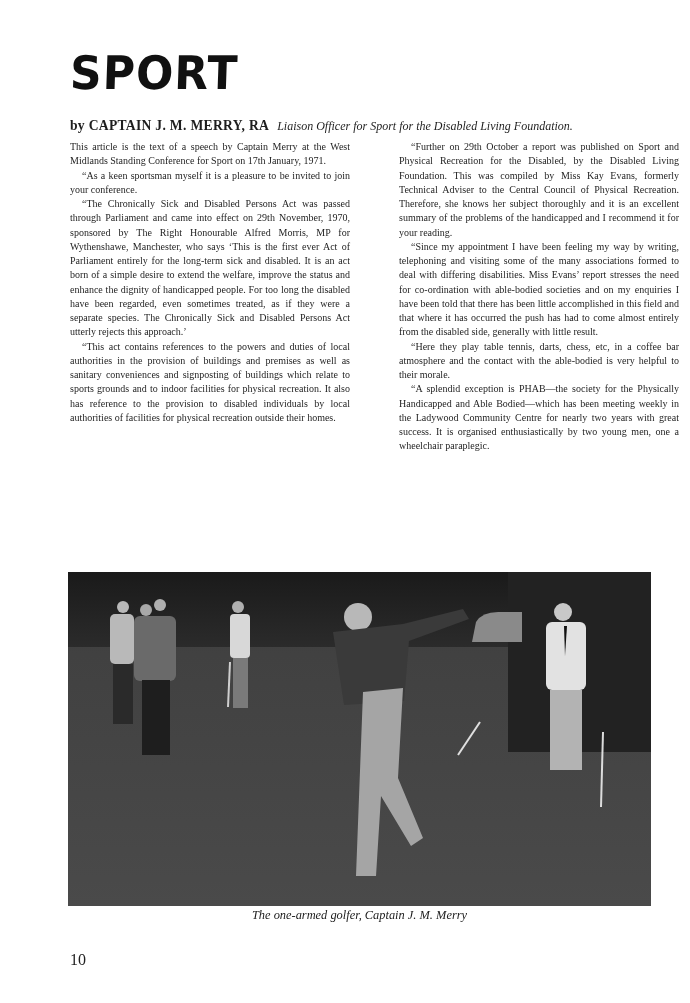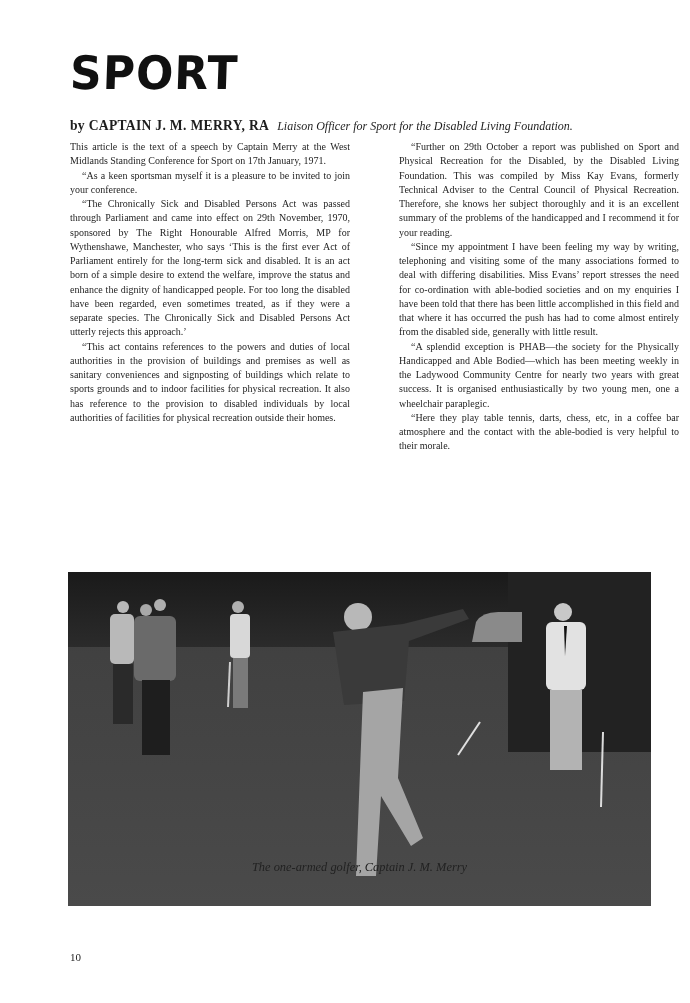--- a/index.html
+++ b/index.html
@@ -7,44 +7,44 @@
     .title { position:absolute; left:70px; top:48px; font-family:"DejaVu Sans", sans-serif; font-weight:bold; font-size:44px; letter-spacing:1px; color:#111; transform:scaleY(1.05) skewX(-2deg); line-height:50px; }
     .byline { position:absolute; left:70px; top:118px; width:600px; font-size:13.6px; white-space:nowrap; }
     .byline .author { font-weight:bold; letter-spacing:0.3px;text-align:right; }
     .byline .role { font-style:italic; margin-left:8px; font-size:12px; }
     .col { position:absolute; top:140px; width:280px; font-size:10px; line-height:14.25px; text-align:justify; }
     .col.left { left:70px; }
     .col.right { left:352px;margin-left:47px; }
     .col p { margin:0; text-indent:12px; hyphens:manual; }
     .col p.first { text-indent:0; }
     .photo { position:absolute; left:68px; top:572px; width:583px; height:334px; background:#3a3a3a; overflow:hidden; }
-    .caption { position:absolute; left:68px; top:860px; width:583px; text-align:center; font-style:italic; font-size:12.4px; color:#222; }
-    .page-number { position:absolute; left:70px; top:951px; font-size:11px; }
+    .caption { position:absolute; left:68px; top:908px; width:583px; text-align:center; font-style:italic; font-size:12.4px; color:#222; }
+    .page-number { position:absolute; left:70px; top:951px; font-size:16px; }
   </style>
 </head>
 <body>
 
 <div class="title">SPORT</div>
 
 <div class="byline">
   <span class="author">by CAPTAIN J. M. MERRY, RA</span><span class="role">Liaison Officer for Sport for the Disabled Living Foundation.</span>
 </div>
 
 <div class="col left">
   <p class="first">This article is the text of a speech by Captain Merry at the West Midlands Standing Conference for Sport on 17th January, 1971.</p>
   <p>“As a keen sportsman myself it is a pleasure to be invited to join your conference.</p>
   <p>“The Chronically Sick and Disabled Persons Act was passed through Parliament and came into effect on 29th November, 1970, sponsored by The Right Honourable Alfred Morris, MP for Wythenshawe, Manchester, who says ‘This is the first ever Act of Parliament entirely for the long-term sick and disabled. It is an act born of a simple desire to extend the welfare, improve the status and enhance the dignity of handicapped people. For too long the disabled have been regarded, even sometimes treated, as if they were a separate species. The Chronically Sick and Disabled Persons Act utterly rejects this approach.’</p>
   <p>“This act contains references to the powers and duties of local authorities in the provision of buildings and premises as well as sanitary conveniences and signposting of buildings which relate to sports grounds and to indoor facilities for physical recreation. It also has reference to the provision to disabled individuals by local authorities of facilities for physical recreation outside their homes.</p>
 </div>
 
 <div class="col right">
   <p>“Further on 29th October a report was published on Sport and Physical Recreation for the Disabled, by the Disabled Living Foundation. This was compiled by Miss Kay Evans, formerly Technical Adviser to the Central Council of Physical Recrea­tion. Therefore, she knows her subject thoroughly and it is an excellent summary of the problems of the handicapped and I recommend it for your reading.</p>
   <p>“Since my appointment I have been feeling my way by writing, telephoning and visiting some of the many associations formed to deal with differing disabilities. Miss Evans’ report stresses the need for co-ordination with able-bodied societies and on my enquiries I have been told that there has been little accomplished in this field and that where it has occurred the push has had to come almost entirely from the disabled side, generally with little result.</p>
+  <p>“Here they play table tennis, darts, chess, etc, in a coffee bar atmosphere and the contact with the able-bodied is very helpful to their morale.</p>
   <p>“A splendid exception is PHAB—the society for the Physically Handicapped and Able Bodied—which has been meeting weekly in the Ladywood Community Centre for nearly two years with great success. It is organised enthusiastically by two young men, one a wheelchair paraplegic.</p>
-  <p>“Here they play table tennis, darts, chess, etc, in a coffee bar atmosphere and the contact with the able-bodied is very helpful to their morale.</p>
 </div>
 
 <div class="photo">
   <svg width="583" height="334" viewBox="0 0 583 334" xmlns="http://www.w3.org/2000/svg">
     <defs>
       <linearGradient id="sky" x1="0" y1="0" x2="0" y2="1">
         <stop offset="0" stop-color="#1a1a1a"></stop>
         <stop offset="1" stop-color="#2b2b2b"></stop>
       </linearGradient>
       <linearGradient id="grass" x1="0" y1="0" x2="0" y2="1">

